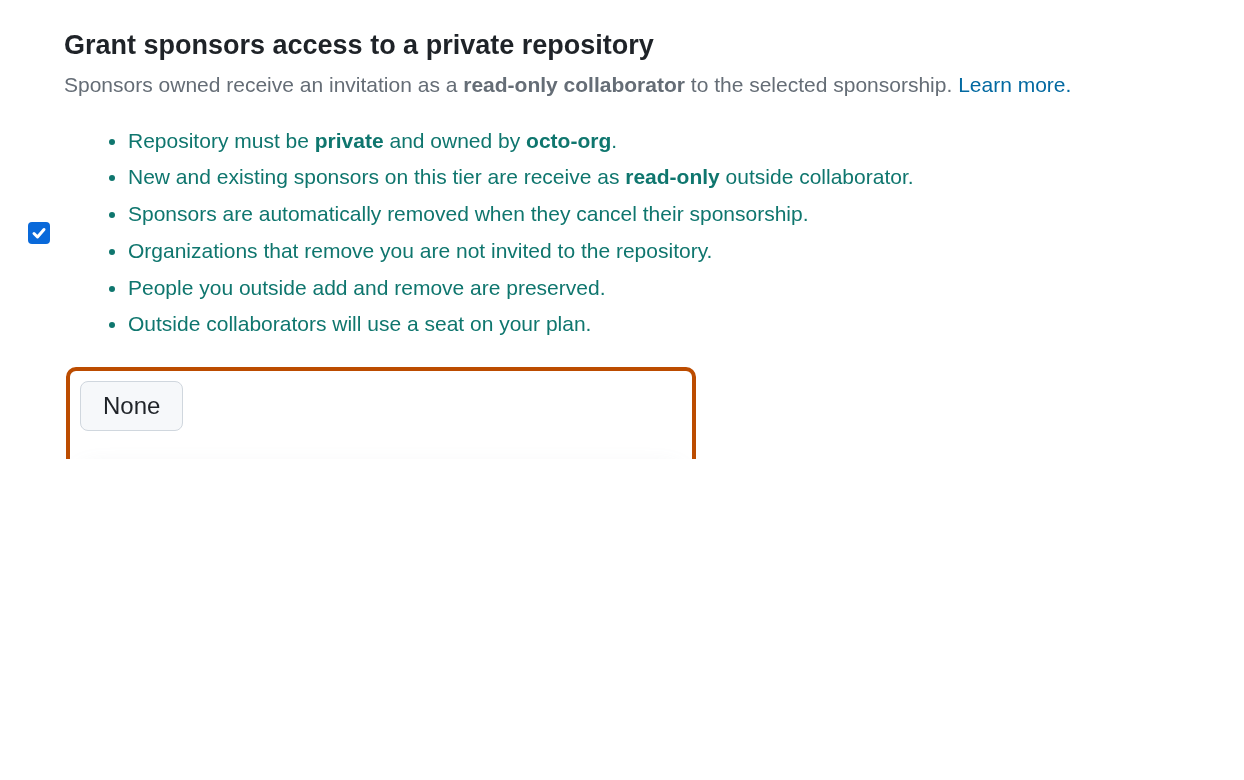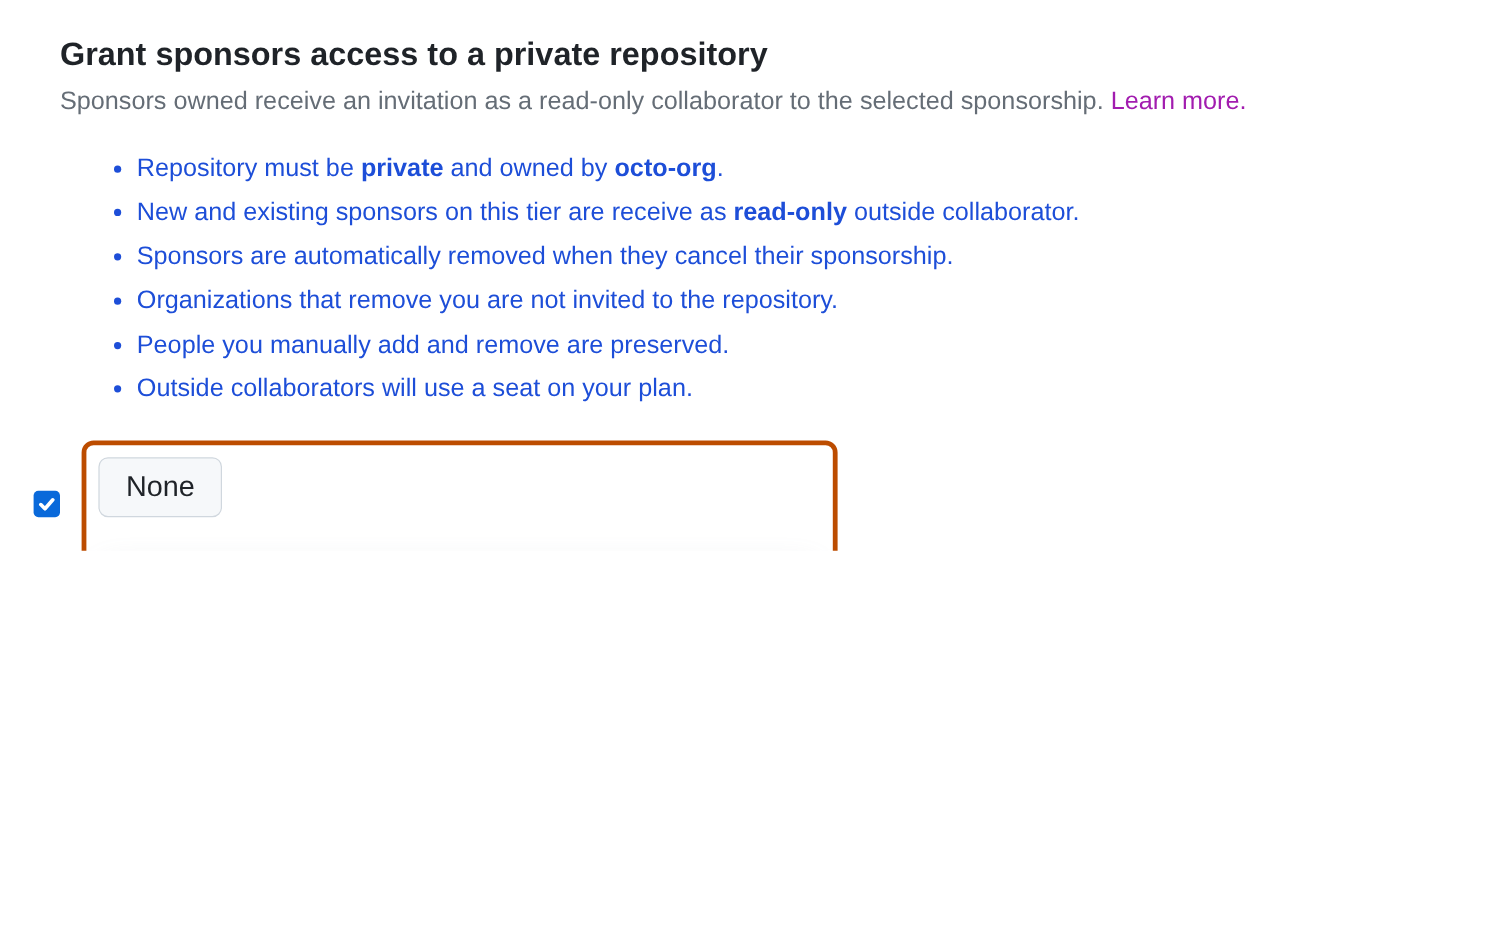--- a/index.html
+++ b/index.html
@@ -9,21 +9,22 @@
     }
     body {
       font-family: -apple-system, BlinkMacSystemFont, "Segoe UI", Helvetica, Arial, sans-serif;
       font-size: 21px;
       color: #1f2328;
       padding: 28px;
       background: #fff;
     }
     .option-row {
       display: flex;
-      align-items: flex-end;
+      align-items: center;
+      gap: 14px;
     }
     .checkbox {
       width: 22px;
       height: 22px;
       border-radius: 4px;
       background: #0969da;
       margin-top: 6px;
       flex-shrink: 0;
       display: flex;
       align-items: center;
@@ -47,40 +48,40 @@
       color: #1f2328;
       line-height: 1.3;
       margin-bottom: 6px;
     }
     .option-desc {
       font-size: 21px;
       color: #656d76;
       line-height: 1.5;
     }
     .option-desc .bold {
-      font-weight: 400;
+      font-weight: 700;
     }
     .learn-more {
-      color: #a21caf;
+      color: #0369a1;
     }
     .info-list {
       list-style: disc;
       margin-top: 22px;
       margin-left: 64px;
-      color: #1d4ed8;
+      color: #0f766e;
       font-size: 21px;
       line-height: 1.75;
     }
     .info-list .bold {
       font-weight: 600;
     }
     .selector-wrap {
       position: relative;
       margin-top: 38px;
-      margin-left: 32px;
+      margin-left: 16px;
     }
     .highlight-box {
       position: absolute;
       top: -14px;
       left: -14px;
       width: 630px;
       height: 398px;
       border: 4px solid #bc4c00;
       border-radius: 10px;
       pointer-events: none;
@@ -203,21 +204,21 @@
   <div class="option-content">
     <div class="option-title">Grant sponsors access to a private repository</div>
     <div class="option-desc">
       <span>Sponsors owned receive an invitation as a </span><span class="bold">read-only collaborator</span><span> to the selected sponsorship. </span><span class="learn-more">Learn more.</span>
     </div>
     <ul class="info-list">
       <li><span>Repository must be </span><span class="bold">private</span><span> and owned by </span><span class="bold">octo-org</span><span>.</span></li>
       <li><span>New and existing sponsors on this tier are receive as </span><span class="bold">read-only</span><span> outside collaborator.</span></li>
       <li><span>Sponsors are automatically removed when they cancel their sponsorship.</span></li>
       <li><span>Organizations that remove you are not invited to the repository.</span></li>
-      <li><span>People you manually add and remove are preserved.</span></li>
+      <li><span>People you outside add and remove are preserved.</span></li>
       <li><span>Outside collaborators will use a seat on your plan.</span></li>
     </ul>
 
     <div class="selector-wrap">
       <div class="highlight-box"></div>
       <hr class="hr-line">
       <hr class="hr-line2">
       <div class="green-pill"></div>
       <div class="dropdown-toggle">None</div>
 

